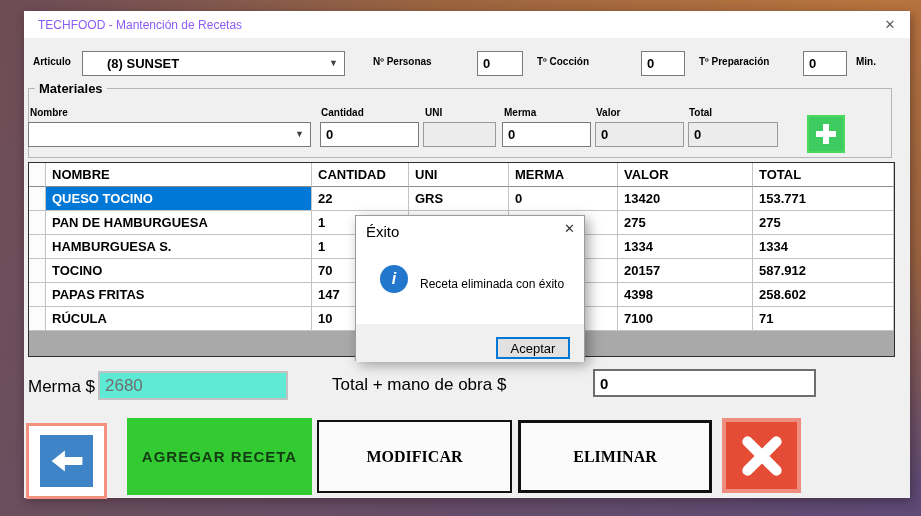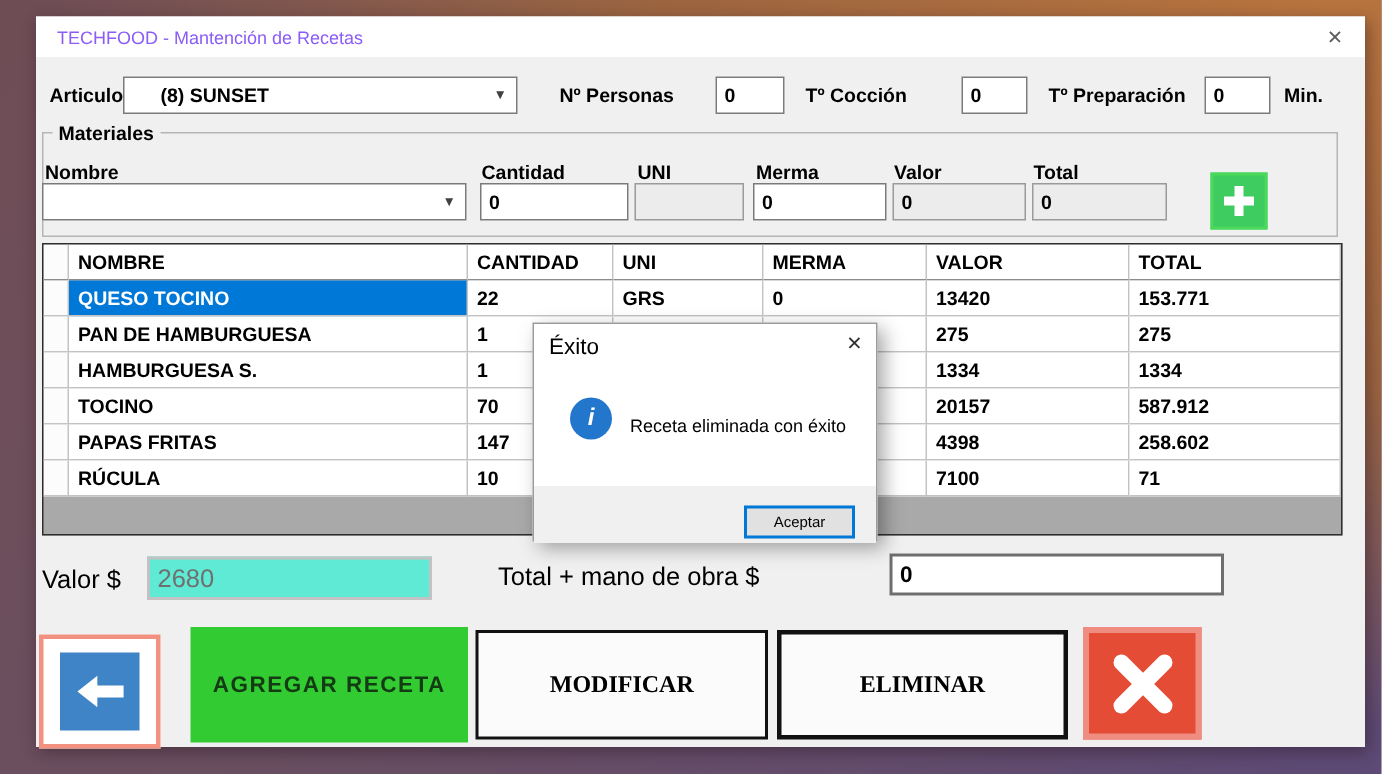--- a/index.html
+++ b/index.html
@@ -16,21 +16,21 @@
     background: #f0f0f0;
     box-shadow: 2px 3px 10px rgba(40,20,30,.45);
   }
   .titlebar {
     position: absolute; left:0; top:0; width:100%; height:27px;
     background:#ffffff; display:flex; align-items:center;
   }
   .titlebar .title { margin-left:14px; font-size:12px; color:#8b5cf6; }
   .titlebar .close { position:absolute; right:10px; top:4px; width:20px; height:20px;
     color:#5c5c5c; font-size:13px; text-align:center; line-height:20px; cursor:default; }
-  .lbl { position:absolute; font-size:13px; font-weight:bold; color:#000; white-space:nowrap; }
+  .lbl { position:absolute; font-size:10px; font-weight:bold; color:#000; white-space:nowrap; }
   .biglbl { position:absolute; font-size:17px; color:#000; white-space:nowrap; }
   .tbox {
     position:absolute; border:1px solid #7a7a7a; background:#fff;
     font-family:"Liberation Sans",sans-serif; font-weight:bold; font-size:13px;
     padding-left:5px; color:#000; outline:none;
   }
   .tbox.disabled { background:#ececec; border-color:#9a9a9a; }
   .combo {
     position:absolute; border:1px solid #7a7a7a; background:#fff;
     font-size:13px; font-weight:bold; line-height:23px; padding-left:8px;
@@ -64,21 +64,21 @@
   .dialog .dclose { position:absolute; right:9px; top:5px; font-size:13px; color:#333; cursor:pointer; }
   .dialog .dicon {
     position:absolute; left:24px; top:49px; width:28px; height:28px; border-radius:50%;
     background:#2277cc; color:#fff; font-size:16px; font-weight:bold; font-style:italic;
     display:flex; align-items:center; justify-content:center;
   }
   .dialog .dmsg { position:absolute; left:64px; top:61px; font-size:12px; color:#000; }
   .dialog .dfooter { position:absolute; left:0; top:108px; width:100%; height:38px; background:#f0f0f0; }
   .dialog .dok {
     position:absolute; right:14px; top:13px; width:74px; height:22px;
-    background:#e1e1e1; border:2px solid #0078d7; font-size:10px;
+    background:#e1e1e1; border:2px solid #0078d7; font-size:13px;
     font-family:"Liberation Sans",sans-serif; cursor:pointer;
   }
   
   .backbtn {
     position:absolute; left:2px; top:412px; width:81px; height:76px;
     background:#fff; border:3px solid #f2917f; display:flex; align-items:center; justify-content:center;
     cursor:pointer;
   }
   .backbtn .bluesq { width:53px; height:52px; background:#3e84c6; display:flex; align-items:center; justify-content:center; }
   .btn-agregar {
@@ -217,21 +217,21 @@
   <div class="dialog">
     <span class="dtitle">Éxito</span>
     <span class="dclose">✕</span>
     <div class="dicon">i</div>
     <span class="dmsg">Receta eliminada con éxito</span>
     <div class="dfooter">
       <button class="dok">Aceptar</button>
     </div>
   </div>
 
-  <span class="biglbl" style="left:4px; top:366px;">Valor $</span>
+  <span class="biglbl" style="left:4px; top:366px;">Merma $</span>
   <input class="tbox disabled" style="left: 74px; top: 360px; width: 190px; height: 29px; font-size: 17px; font-weight: normal; color: rgb(111, 111, 111); background: #5eead4; border: 2px solid rgb(194, 194, 194);" value="2680">
   <span class="biglbl" style="left:308px; top:364px;">Total + mano de obra $</span>
   <input class="tbox" style="left: 569px; top: 358px; width: 223px; height: 28px; font-size: 15px; border: 2px solid rgb(110, 110, 110);" value="0">
 
   <div class="backbtn">
     <div class="bluesq">
       <svg width="34" height="28" viewBox="0 0 24 20">
         <path d="M23 7.2 L10.5 7.2 L10.5 2.5 L1 10 L10.5 17.5 L10.5 12.8 L23 12.8 Z" fill="#fff"></path>
       </svg>
     </div>

